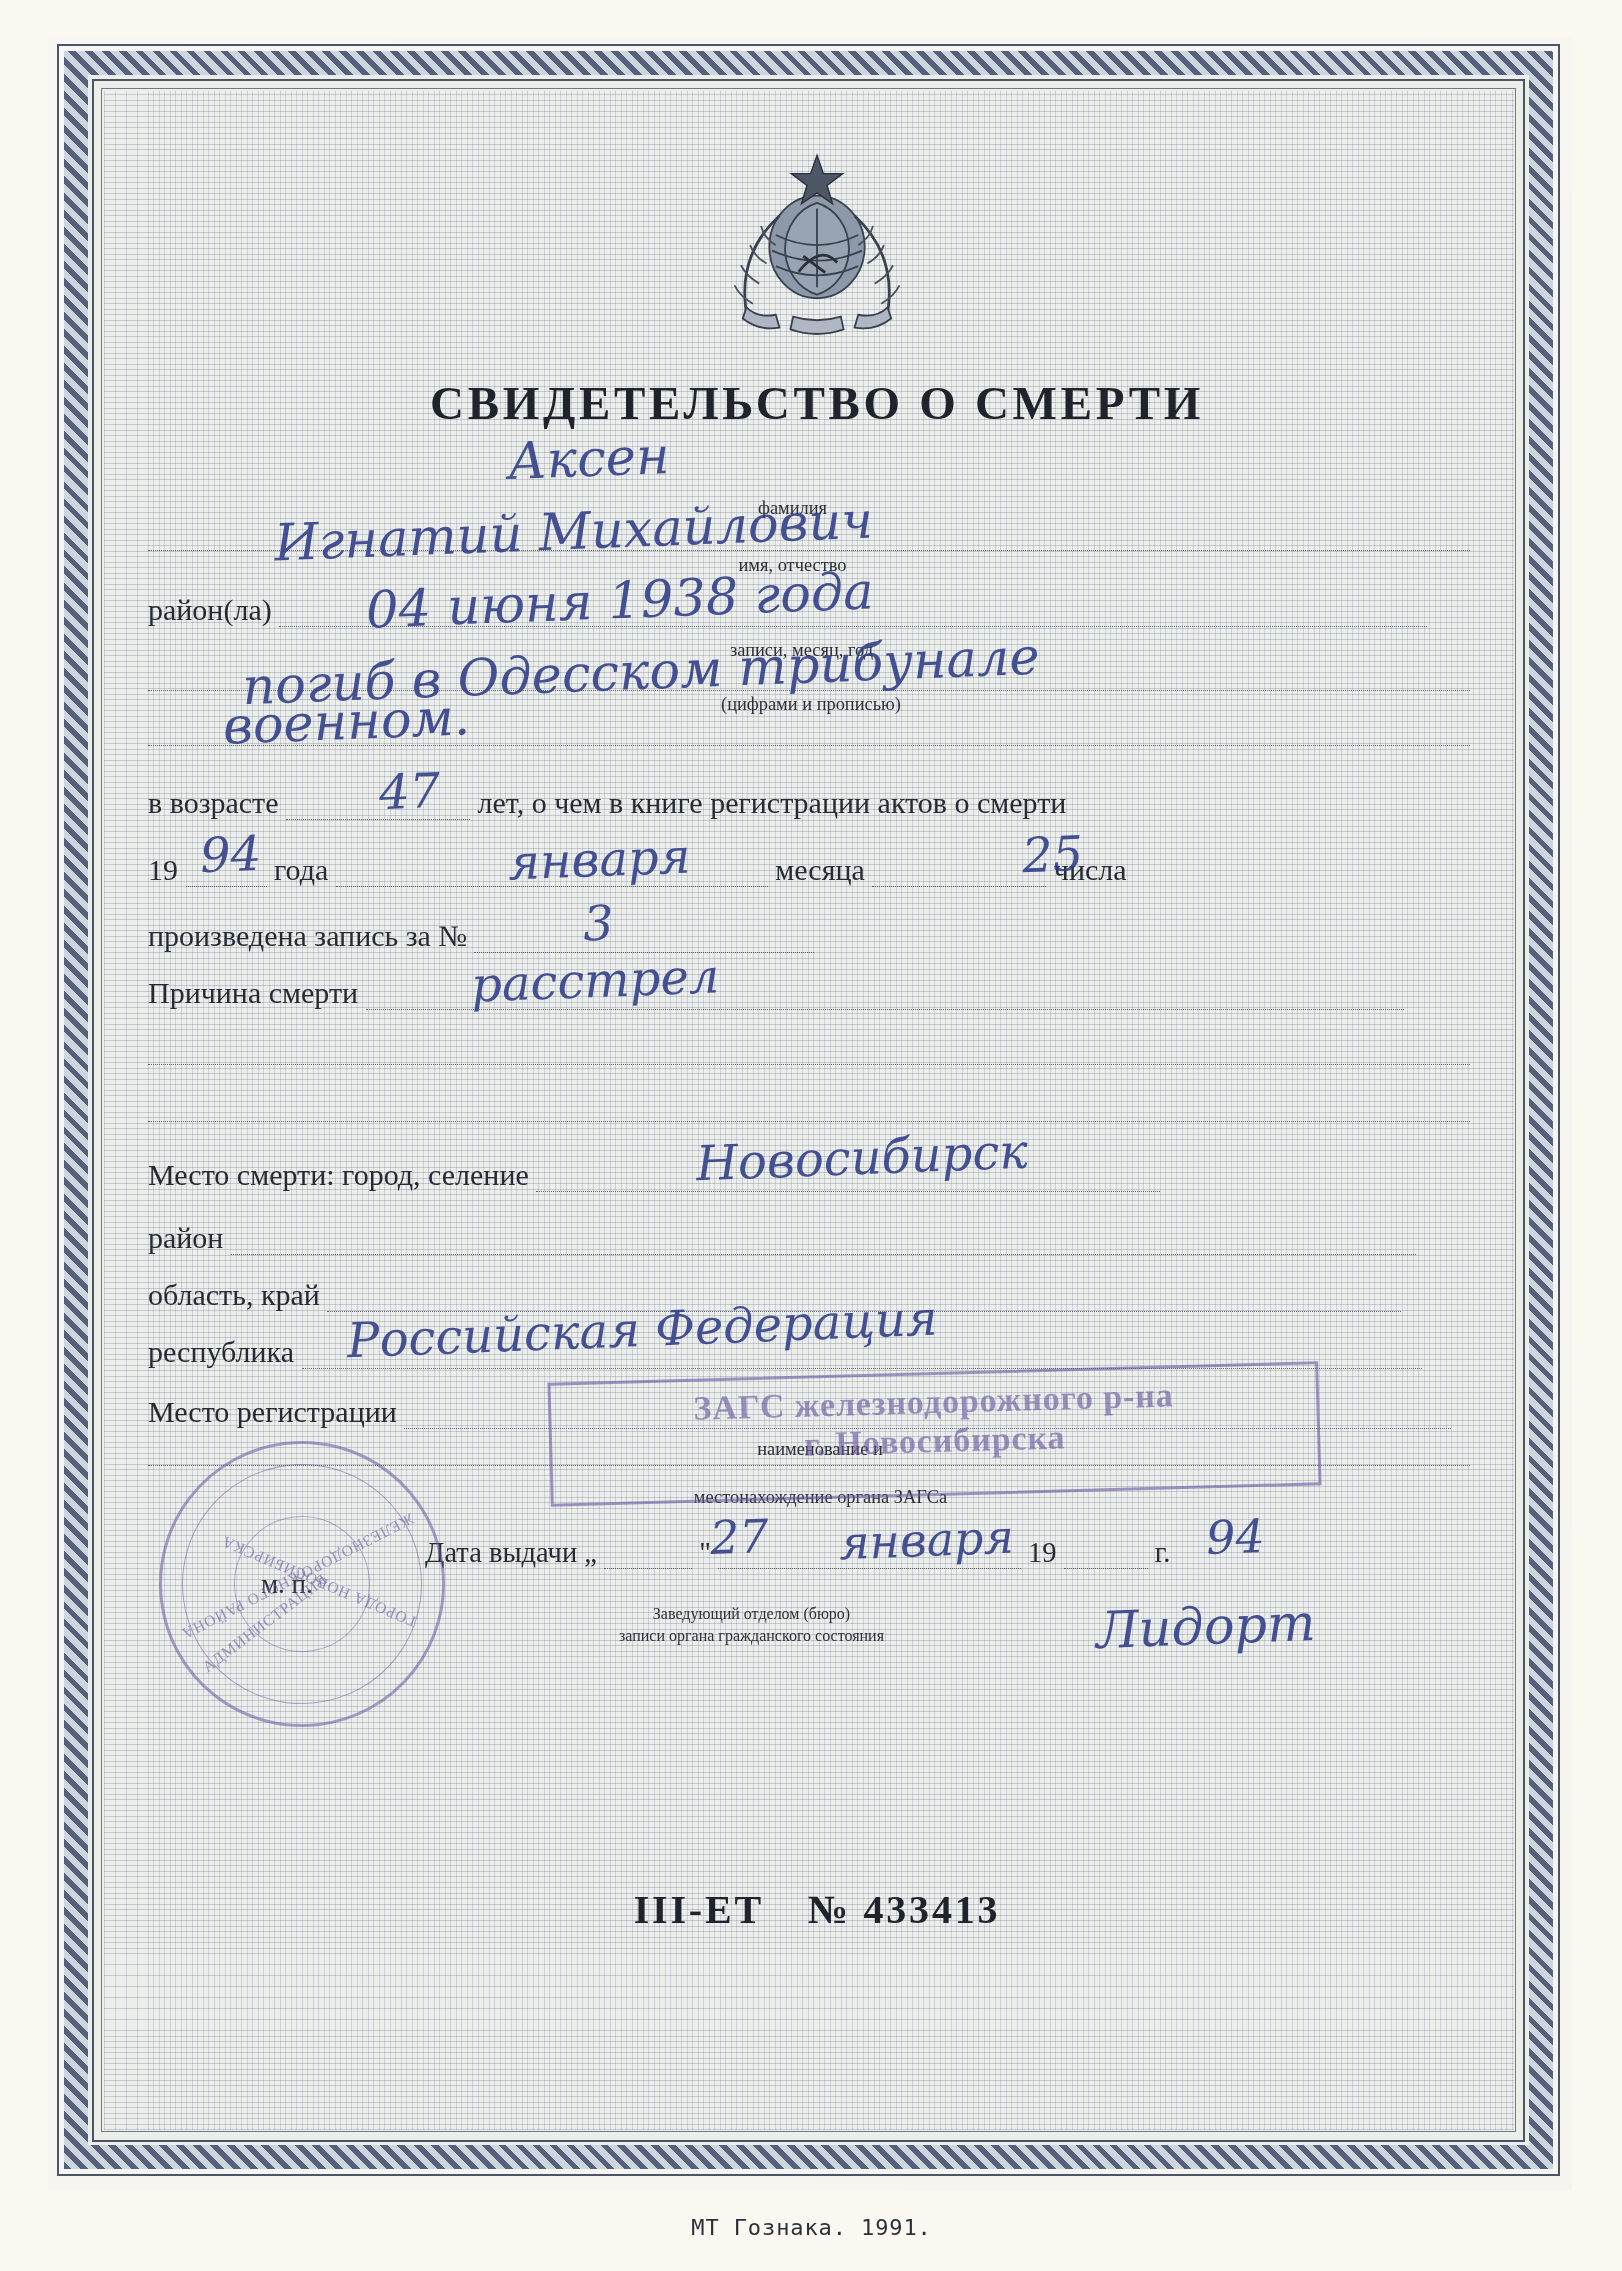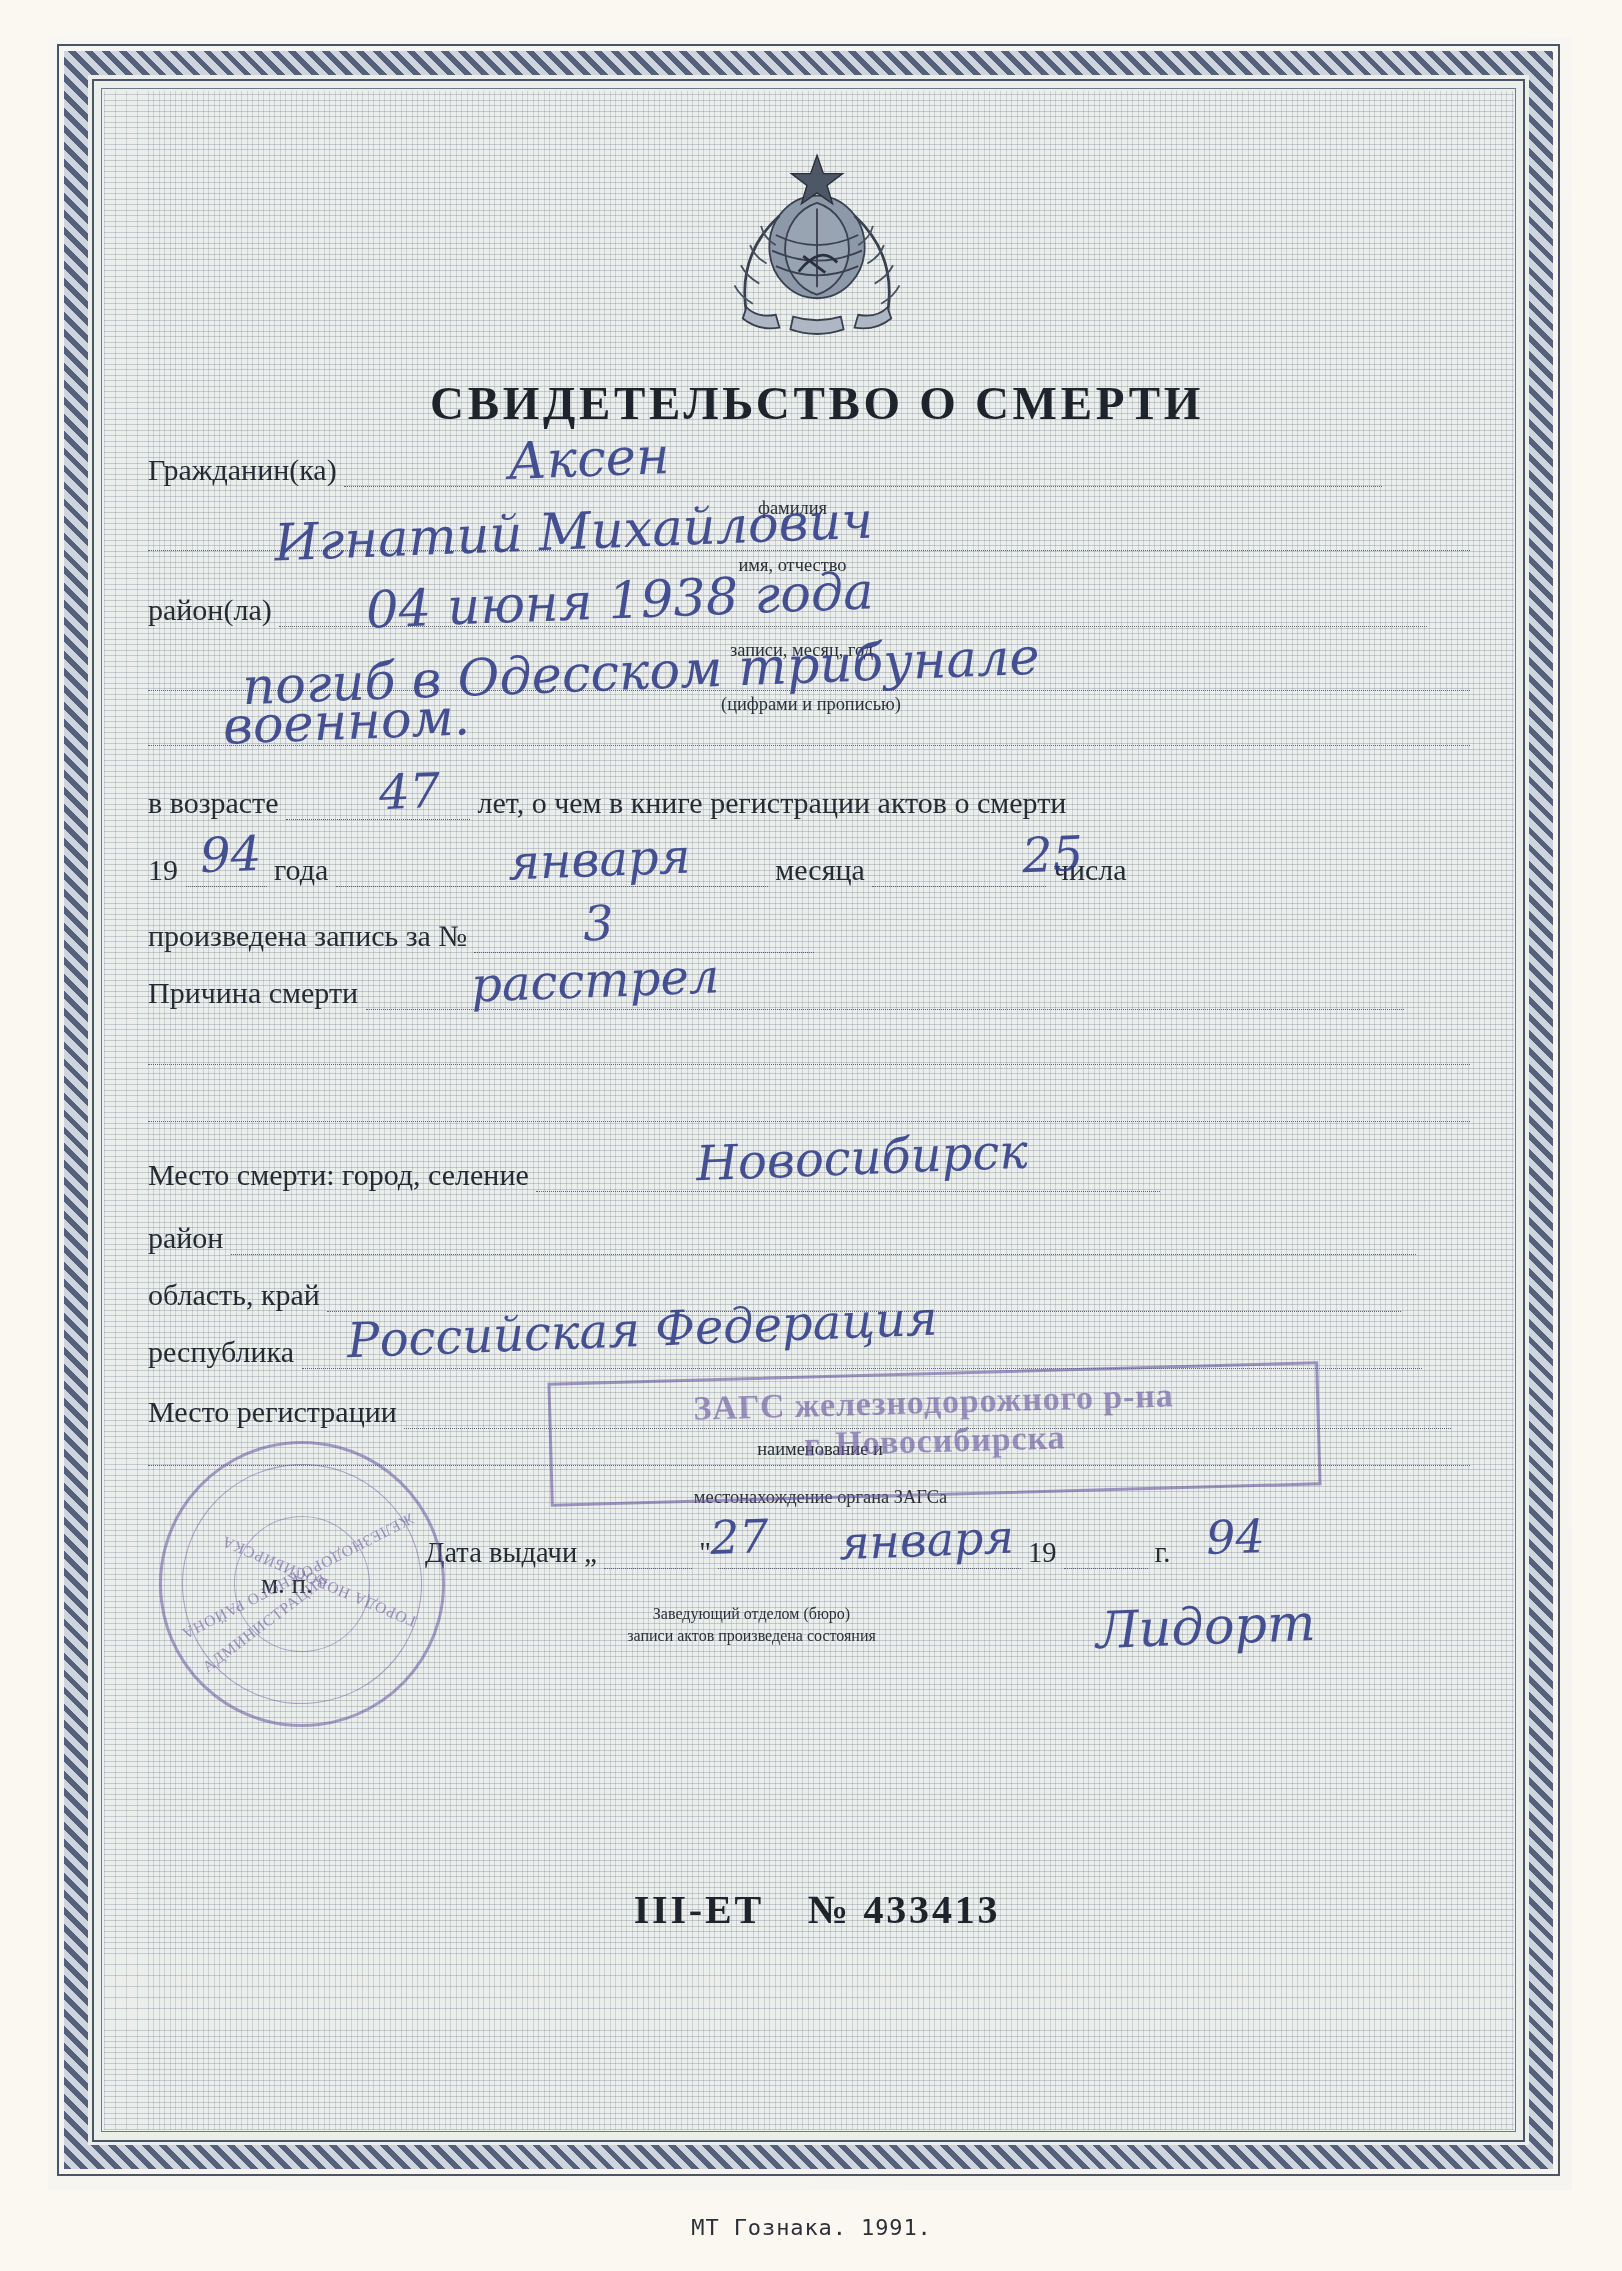--- a/index.html
+++ b/index.html
@@ -289,24 +289,20 @@
         <g stroke="#39414f" stroke-width="2" fill="#aeb7c3">
           <path d="M34 186 q18 14 40 10 l-4 -14 q-20 4 -32 -8 z"></path>
           <path d="M196 186 q-18 14 -40 10 l4 -14 q20 4 32 -8 z"></path>
           <path d="M86 198 q29 10 58 0 l-3 -14 q-26 8 -52 0 z"></path>
         </g>
       </svg>
     </div>
 
     <div class="doc-title">СВИДЕТЕЛЬСТВО О СМЕРТИ</div>
 
-    <div class="row" style="top:360px;">
-      <span class="lbl">Гражданин(ка)</span>
-      <span class="dline" style="width:1038px;"></span>
-    </div>
     <div class="hand" style="left:404px; top:338px; font-size:51px;">Аксен</div>
     <div class="caption" style="left:551px; top:407px; width:275px;">фамилия</div>
 
     <div class="rule" style="top:459px;"></div>
     <div class="hand" style="left:170px; top:411px; font-size:51px;">Игнатий   Михайлович</div>
     <div class="caption" style="left:514px; top:464px; width:349px;">имя, отчество</div>
 
     <div class="row" style="top:500px;">
       <span class="lbl">район(ла)</span>
       <span class="dline" style="width:1148px;"></span>
@@ -397,21 +393,21 @@
       <span class="lbl">г.</span>
     </div>
     <div class="hand" style="left:606px; top:1419px; font-size:46px;">27</div>
     <div class="hand" style="left:735px; top:1422px; font-size:46px;">января</div>
     <div class="hand" style="left:1102px; top:1419px; font-size:46px;">94</div>
 
     <div style="position:absolute; left:129px; top:1478px; font-size:27px;margin-left:28px;">м. п.</div>
 
     <div style="position:absolute; left:317px; top:1512px; width:661px; text-align:center; font-size:16px; line-height:1.35;">
       <div>Заведующий отделом (бюро)</div>
-      <div>записи актов произведена состояния</div>
+      <div>записи органа гражданского состояния</div>
     </div>
     <div class="hand" style="left:992px; top:1506px; font-size:51px;">Лидорт</div>
 
     <div class="stamp-rect">
       <div>ЗАГС железнодорожного р-на</div>
       <div>г. Новосибирска</div>
     </div>
 
     <div class="stamp-round">
       <div class="ring-text">

